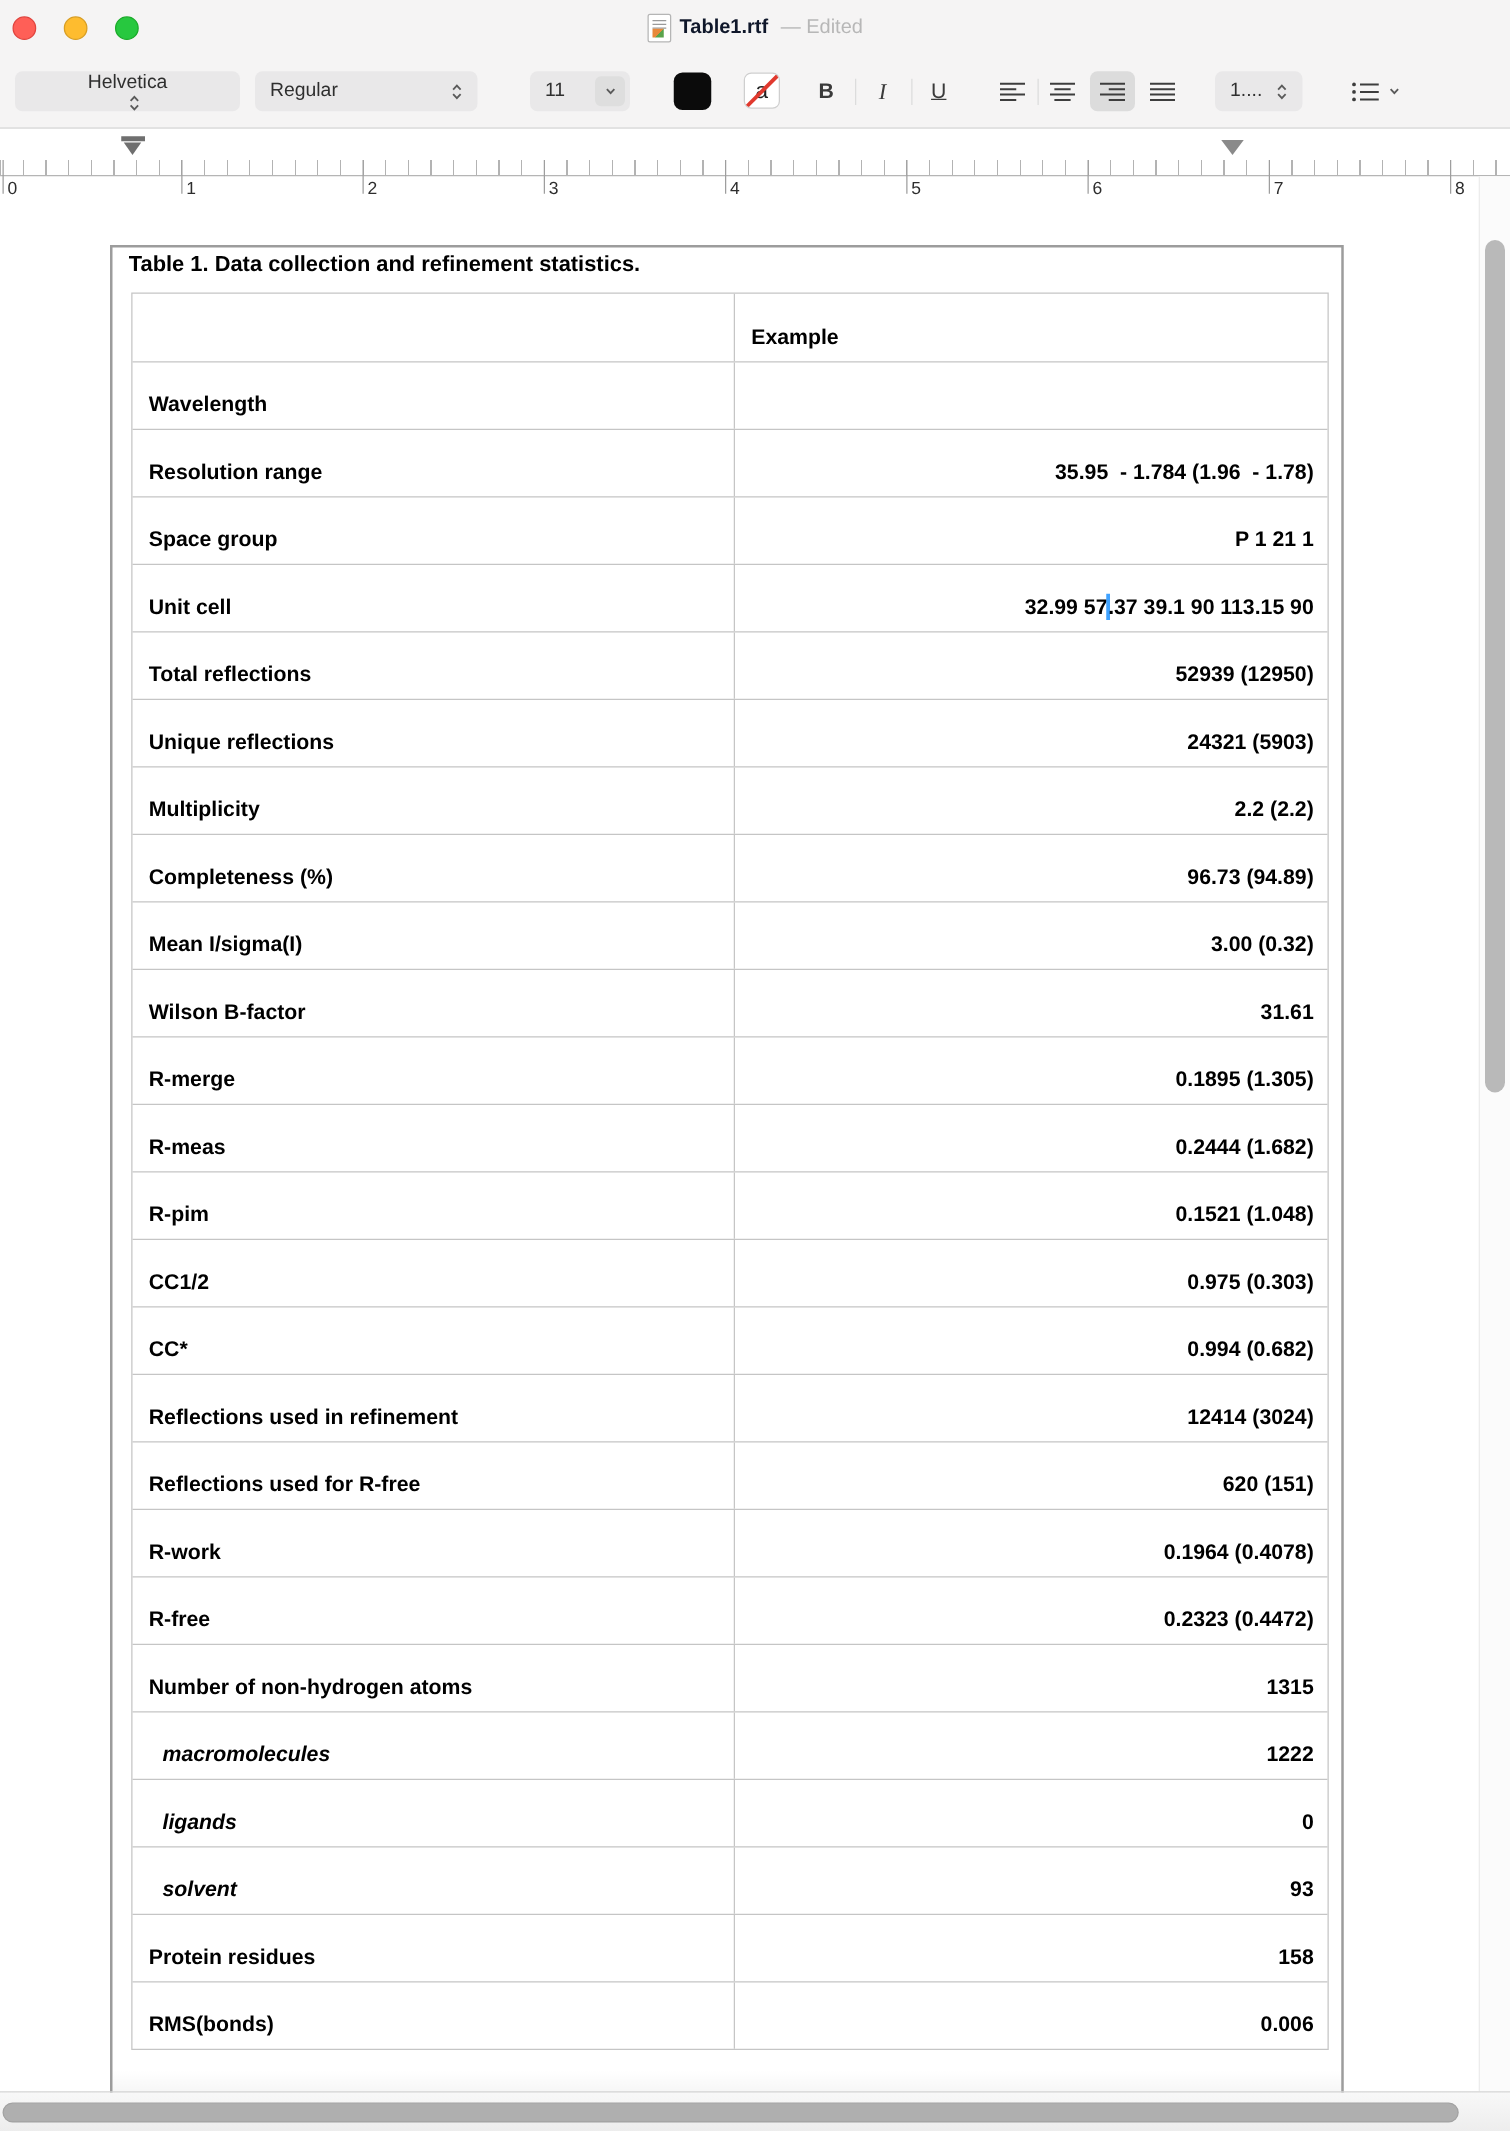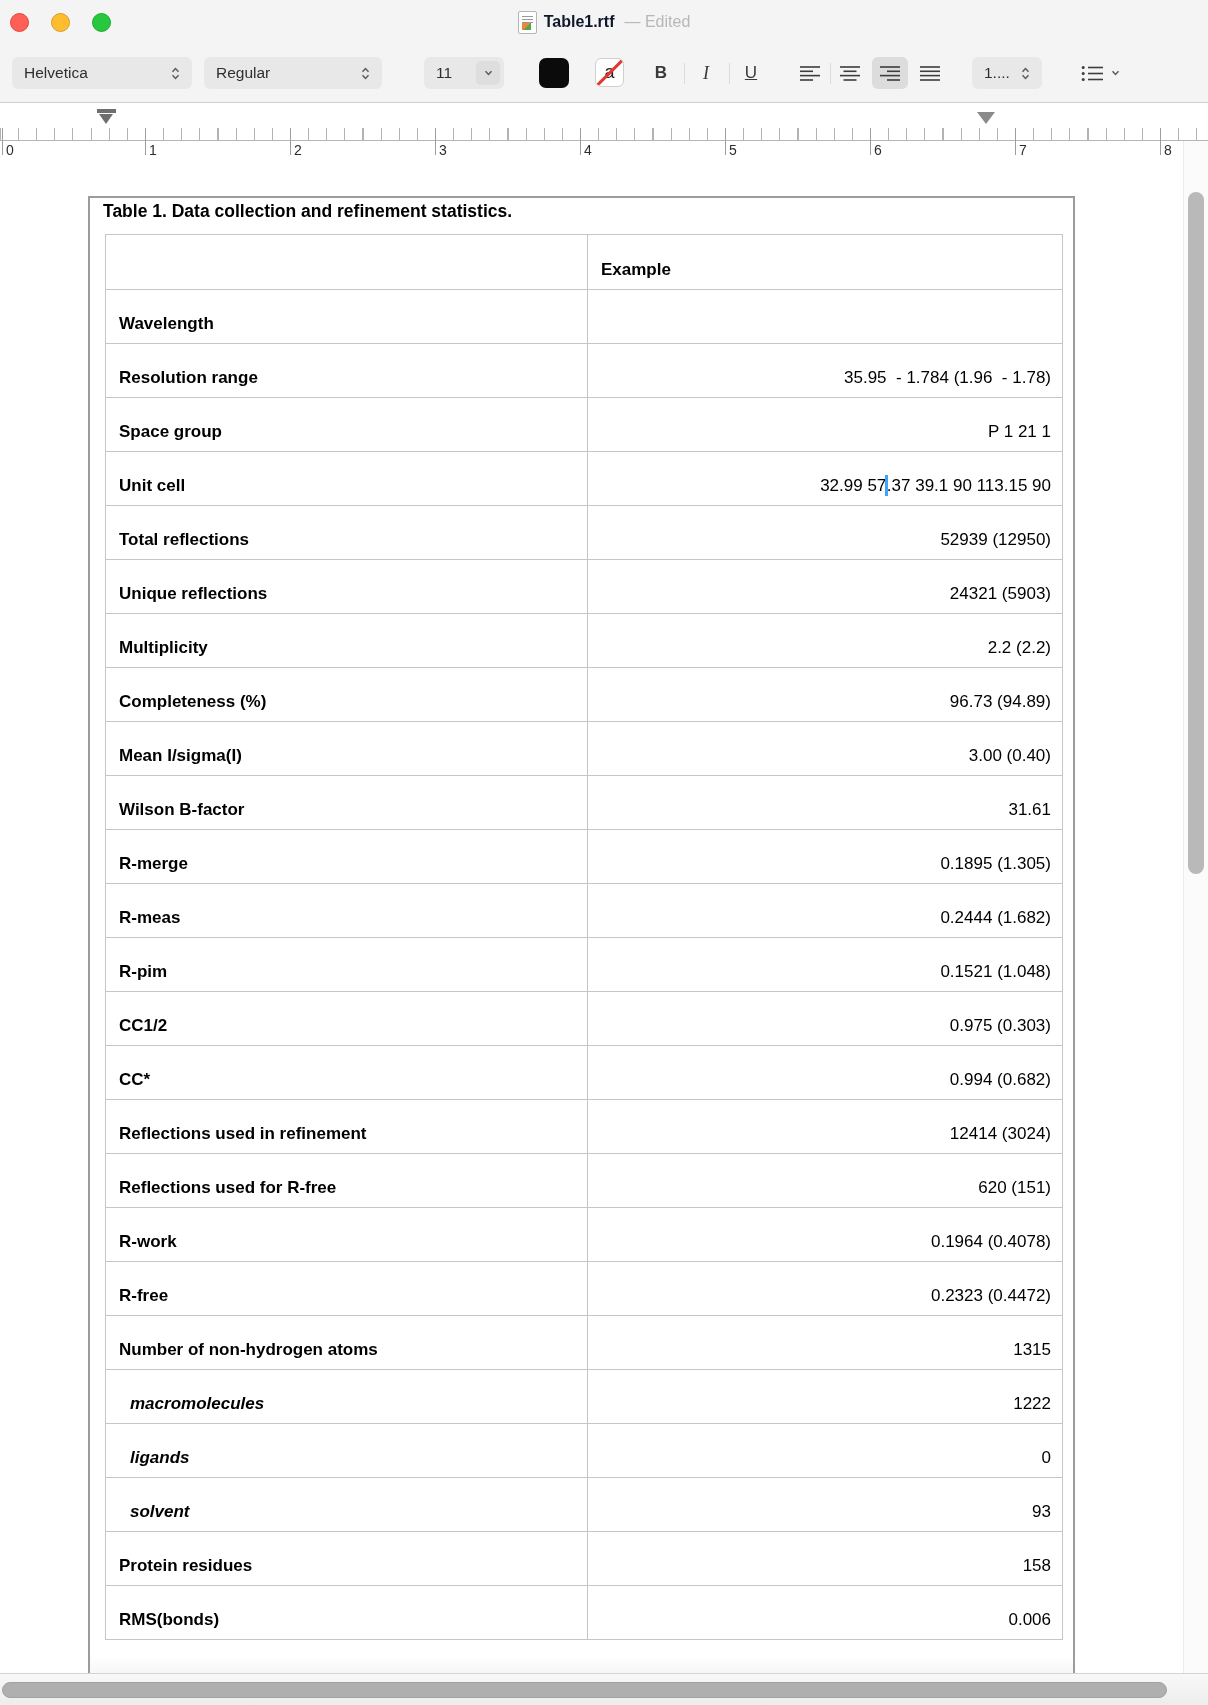--- a/index.html
+++ b/index.html
@@ -25,21 +25,21 @@
                    background:linear-gradient(135deg,#e8893a 0 55%,#5aa34b 55% 100%); }
   .win-title { font-size:16px; font-weight:bold; color:#0f172a; }
   .win-edited { font-size:16px; color:#b7b7b7; margin-left:3px; }
 
   .toolbar { position:absolute; top:44px; left:0; width:100%; height:59px; }
   .select { position:absolute; top:13px; height:32px; background:#e9e8e9; border-radius:6px;
             display:flex; align-items:center; font-size:15.5px; color:#2f2f2f; padding:0 12px; }
   .select .lbl { flex:1; }
   .updown { margin-left:10px; display:flex; flex-direction:column; align-items:center; gap:1px; }
   .chev { width:9px; height:6px; }
-  .sel-font  { left:12px;  width:180px; }
+  .sel-font  { left:12px;  width:180px;flex-direction:column; }
   .sel-style { left:204px; width:178px; }
   .sel-size  { left:424px; width:80px; padding-right:4px; }
   .size-chev-btn { width:24px; height:24px; background:#dedede; border-radius:5px;
                    display:flex; align-items:center; justify-content:center; margin-left:8px; }
   .swatch-black { position:absolute; top:14px; left:539px; width:30px; height:30px;
                   background:#0b0b0b; border-radius:7px; }
   .swatch-bg { position:absolute; top:14px; left:595px; width:29px; height:29px; background:#fff;
                border:1px solid #cfcfcf; border-radius:6px; display:flex; align-items:center;
                justify-content:center; font-size:18px; color:#222; overflow:hidden; }
   .swatch-bg .slash { position:absolute; width:36px; height:2.6px; background:#e0392e; transform:rotate(-45deg); }
@@ -79,21 +79,21 @@
   .outer-box::after { content:""; position:absolute; left:0; right:0; bottom:0; height:26px;
                background:linear-gradient(to bottom, rgba(0,0,0,0), rgba(0,0,0,0.05)); }
   .doc-title { position:absolute; left:13px; top:3px; font-size:17.5px; font-weight:bold; color:#000; }
   .itable { position:absolute; left:15px; top:36px; width:958px; border:1.5px solid #c5c5c5; }
   .trow { display:flex; height:54px; }
   .trow + .trow { border-top:1.5px solid #c5c5c5; }
   .cell { display:flex; align-items:flex-end; font-size:17px; color:#000; }
   .cell.lbl { width:482px; font-weight:bold; padding:0 0 9px 13px; }
   .cell.lbl.sub { padding-left:24px;font-style:italic; }
   .cell.val { width:476px; border-left:1.5px solid #c5c5c5; justify-content:flex-end;
-              padding:0 11px 9px 0; white-space:pre; font-weight:normal; }
+              padding:0 11px 9px 0; white-space:pre; font-weight:bold; }
   .cell.hdr { font-weight:bold; justify-content:flex-start; padding:0 0 9px 13px; }
   .caret { display:inline-block; width:2.5px; height:21px; background:#3fa2ff; margin:0 -1px; vertical-align:-4px; }
 
   
   .vscroll { position:absolute; top:141px; left:1183px; width:25px; height:1532px;
              background:#fbfbfb; border-left:1px solid #ececec; }
   .vthumb { position:absolute; left:4px; top:51px; width:16px; height:682px; border-radius:8px; background:#b9b9b9; }
   .hscroll { position:absolute; top:1673px; left:0; width:1208px; height:32px;
              background:linear-gradient(#f8f8f8,#ededed); border-top:1px solid #d4d4d4; }
   .hthumb { position:absolute; left:2px; top:8px; width:1165px; height:16px; border-radius:8px;
@@ -292,21 +292,21 @@
         <div class="trow">
           <div class="cell lbl">Multiplicity</div>
           <div class="cell val">2.2 (2.2)</div>
         </div>
         <div class="trow">
           <div class="cell lbl">Completeness (%)</div>
           <div class="cell val">96.73 (94.89)</div>
         </div>
         <div class="trow">
           <div class="cell lbl">Mean I/sigma(I)</div>
-          <div class="cell val">3.00 (0.40)</div>
+          <div class="cell val">3.00 (0.32)</div>
         </div>
         <div class="trow">
           <div class="cell lbl">Wilson B-factor</div>
           <div class="cell val">31.61</div>
         </div>
         <div class="trow">
           <div class="cell lbl">R-merge</div>
           <div class="cell val">0.1895 (1.305)</div>
         </div>
         <div class="trow">

